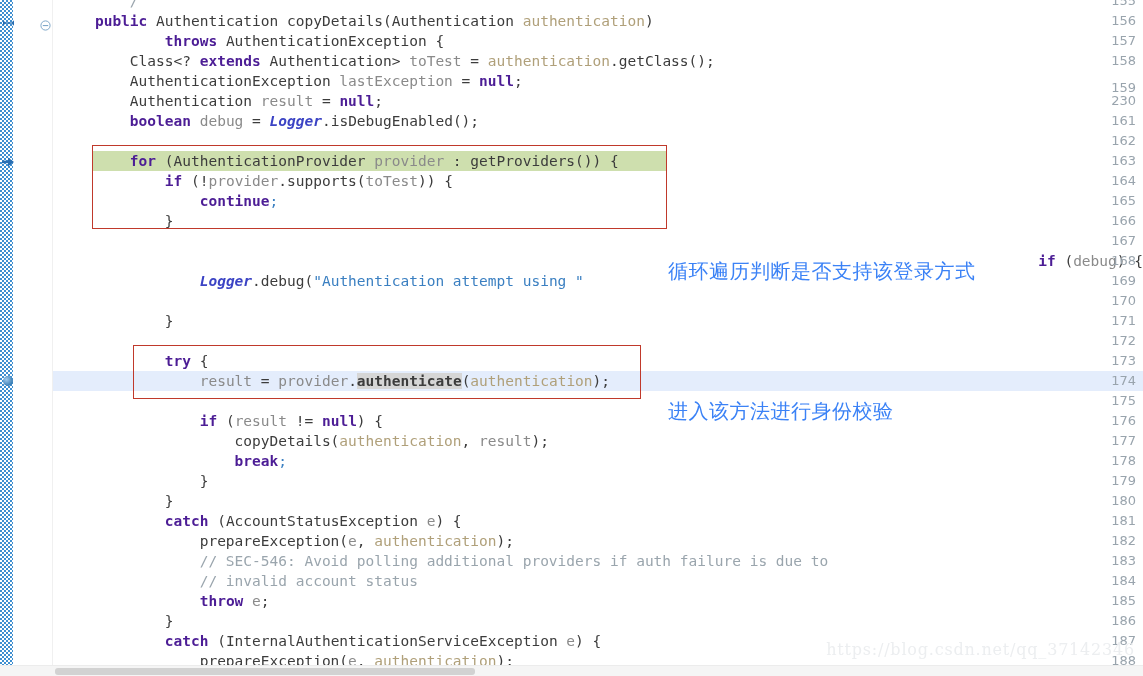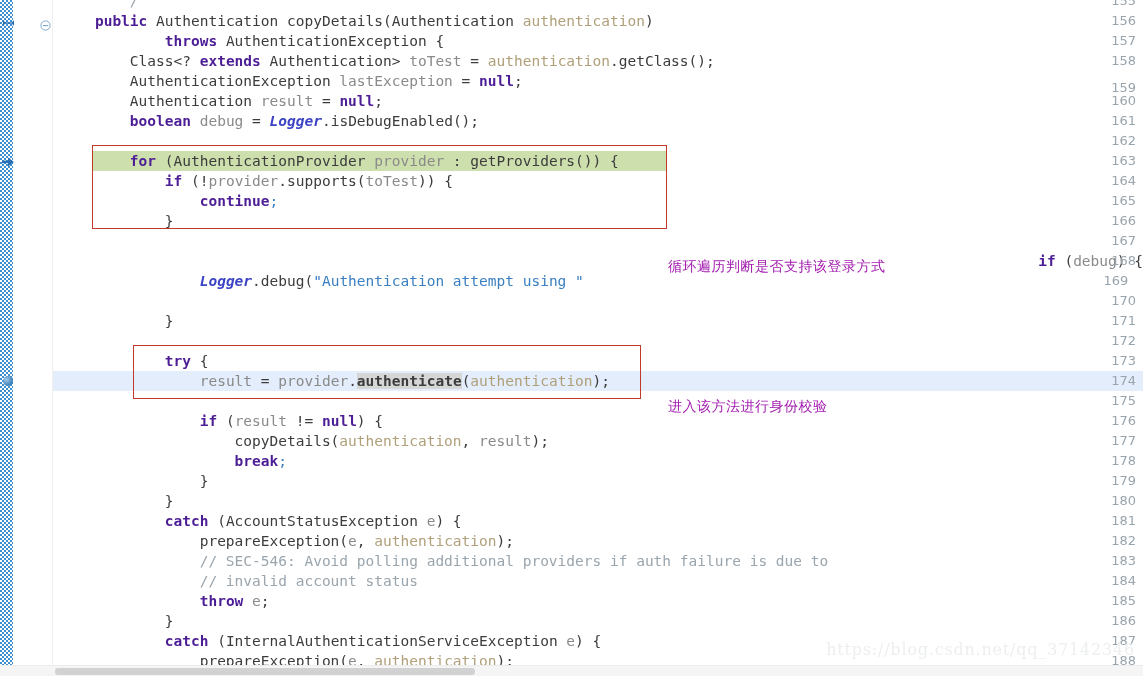--- a/index.html
+++ b/index.html
@@ -127,22 +127,22 @@
     border: 1.4px solid #c0392b;
     background: transparent;
     z-index: 4;
     pointer-events: none;
   }
 
   
   .cn-note {
     position: absolute;
     font-family: "DejaVu Sans", "Liberation Sans", sans-serif;
-    font-size: 14px;
-    color: #a21caf;
+    font-size: 20px;
+    color: #3b82f6;
     white-space: nowrap;
     z-index: 9;
     letter-spacing: 0.5px;
   }
 
   
   .watermark {
     position: absolute;
     right: 8px; bottom: 17px;
     font-family: "DejaVu Serif", "Liberation Serif", serif;
@@ -217,30 +217,30 @@
     </div>
 
   <div class="gutter"></div>
   <div class="gutter-sep"></div>
   <div id="gutter-nums">
       <div class="ln" style="top: -9px;">155</div>
       <div class="ln" style="top: 11px;">156</div>
       <div class="ln" style="top: 31px;">157</div>
       <div class="ln" style="top: 51px;">158</div>
       <div class="ln" style="top: 78px;">159</div>
-      <div class="ln" style="top: 91px;">160</div>
+      <div class="ln" style="top: 91px;">230</div>
       <div class="ln" style="top: 111px;">161</div>
       <div class="ln" style="top: 131px;">162</div>
       <div class="ln" style="top: 151px;">163</div>
       <div class="ln" style="top: 171px;">164</div>
       <div class="ln" style="top: 191px;">165</div>
       <div class="ln" style="top: 211px;">166</div>
       <div class="ln" style="top: 231px;">167</div>
       <div class="ln" style="top: 251px;">168</div>
-      <div class="ln" style="top: 271px; text-align: center;">169</div>
+      <div class="ln" style="top: 271px;">169</div>
       <div class="ln" style="top: 291px;">170</div>
       <div class="ln" style="top: 311px;">171</div>
       <div class="ln" style="top: 331px;">172</div>
       <div class="ln" style="top: 351px;">173</div>
       <div class="ln" style="top: 371px;">174</div>
       <div class="ln" style="top: 391px;">175</div>
       <div class="ln" style="top: 411px;">176</div>
       <div class="ln" style="top: 431px;">177</div>
       <div class="ln" style="top: 451px;">178</div>
       <div class="ln" style="top: 471px;">179</div>

